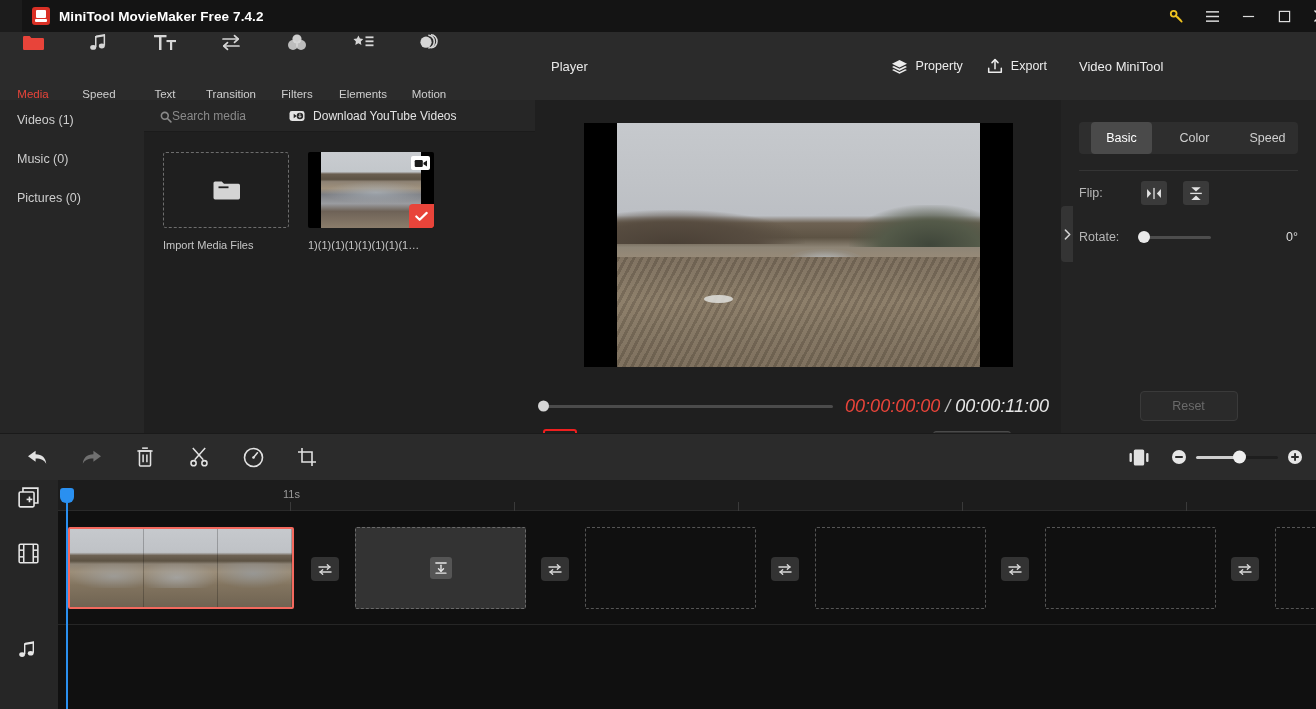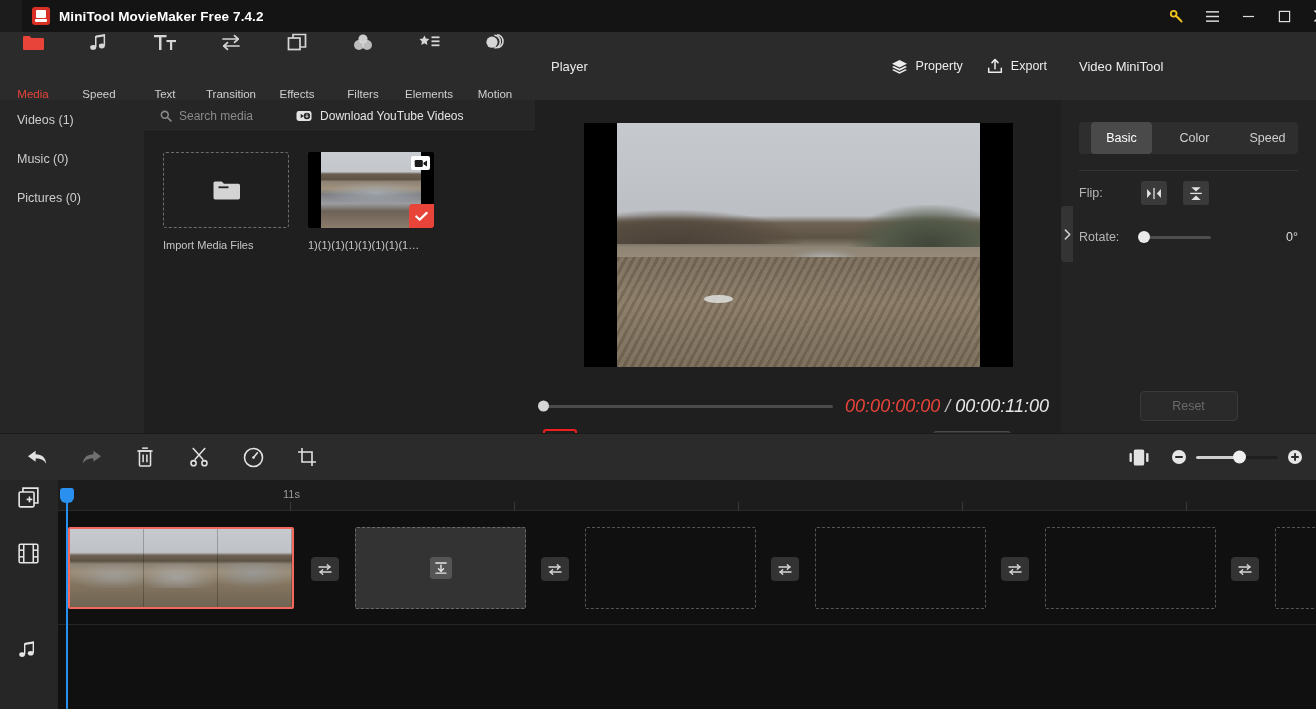--- a/index.html
+++ b/index.html
@@ -66,21 +66,21 @@
   }
 
   
   .media-panel {
     position: absolute; left: 144px; top: 100px; width: 391px; height: 333px; background: #1f1f1f;
   }
   .media-top {
     height: 32px; background: #262626; display: flex; align-items: center;
     border-bottom: 1px solid #1b1b1b;
   }
-  .search-box { display: flex; align-items: center; gap: 7px; margin-left: 16px; }
+  .search-box { display: flex; align-items: flex-end; margin-left: 16px; }
   .search-ph { font-size: 12px; color: #8a8a8a; }
   .dl-yt { display: flex; align-items: center; gap: 8px; margin-left: 43px; font-size: 12px; color: #e3e3e3; }
   .media-grid { display: flex; gap: 19px; padding: 20px 0 0 19px; }
   .cell { width: 126px; }
   .import-box {
     width: 126px; height: 76px; border: 1px dashed #6d6d6d; border-radius: 3px;
     display: flex; align-items: center; justify-content: center;
   }
   .cell-cap {
     margin-top: 11px; font-size: 11px; color: #c6c6c6; 
@@ -396,31 +396,20 @@
               <path d="M3 6h15"></path>
               <path d="M14.5 2.6L18.2 6l-3.7 3.4"></path>
               <path d="M19 13H4"></path>
               <path d="M7.5 9.6L3.8 13l3.7 3.4"></path>
             </g>
           </svg>
       </span>
       <span class="tlabel">Transition</span>
     </div>
 
-    <div class="tool">
-      <span class="ti">
-        <svg width="21" height="19" viewBox="0 0 21 19">
-            <g fill="none" stroke="#d6d6d6" stroke-width="1.7">
-              <rect x="1.5" y="5" width="11.5" height="11.5"></rect>
-              <path d="M6 5V1.5h12.5V14H13.3"></path>
-            </g>
-          </svg>
-      </span>
-      <span class="tlabel">Effects</span>
-    </div>
 
     <div class="tool">
       <span class="ti">
         <svg width="22" height="19" viewBox="0 0 22 19">
             <g fill="#d6d6d6">
               <circle cx="11" cy="6" r="4.6" opacity=".95"></circle>
               <circle cx="7" cy="12" r="5" opacity=".85"></circle>
               <circle cx="15" cy="12" r="5" opacity=".85"></circle>
             </g>
           </svg>

